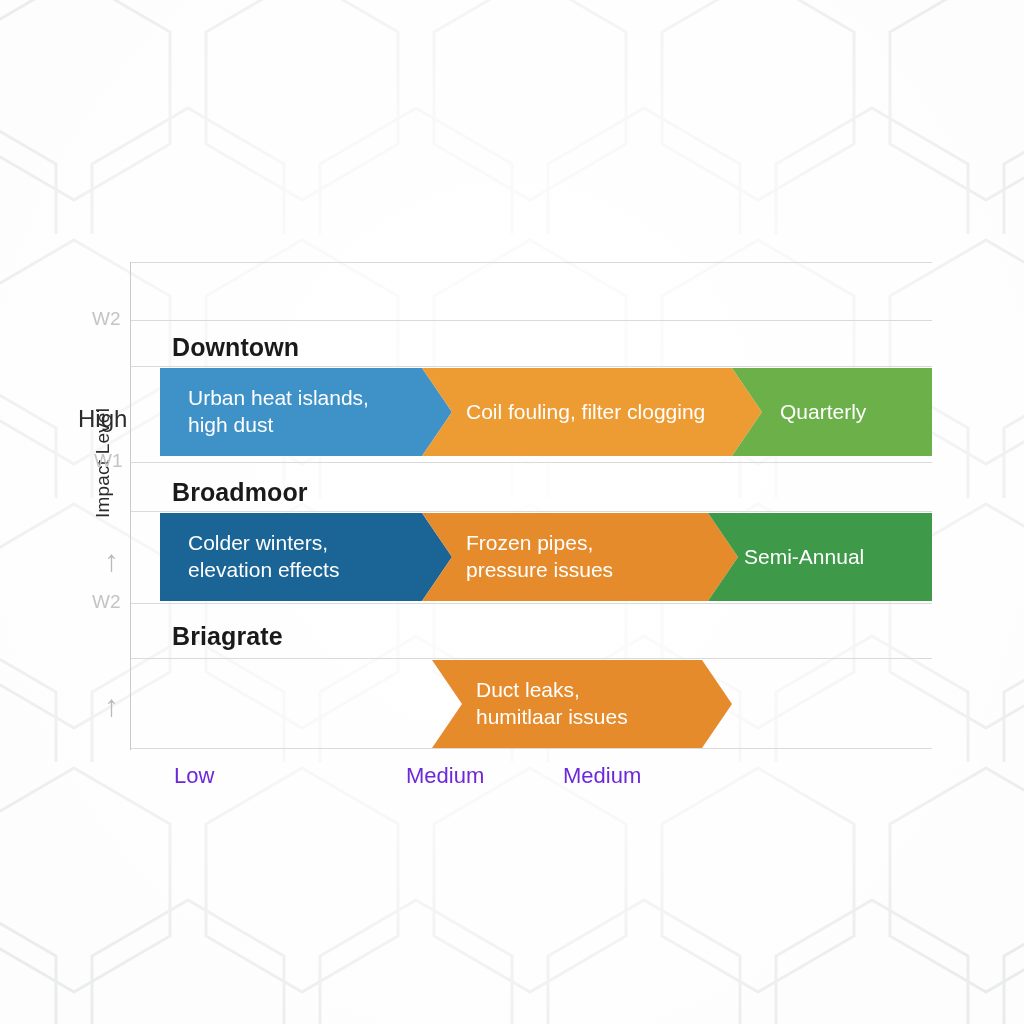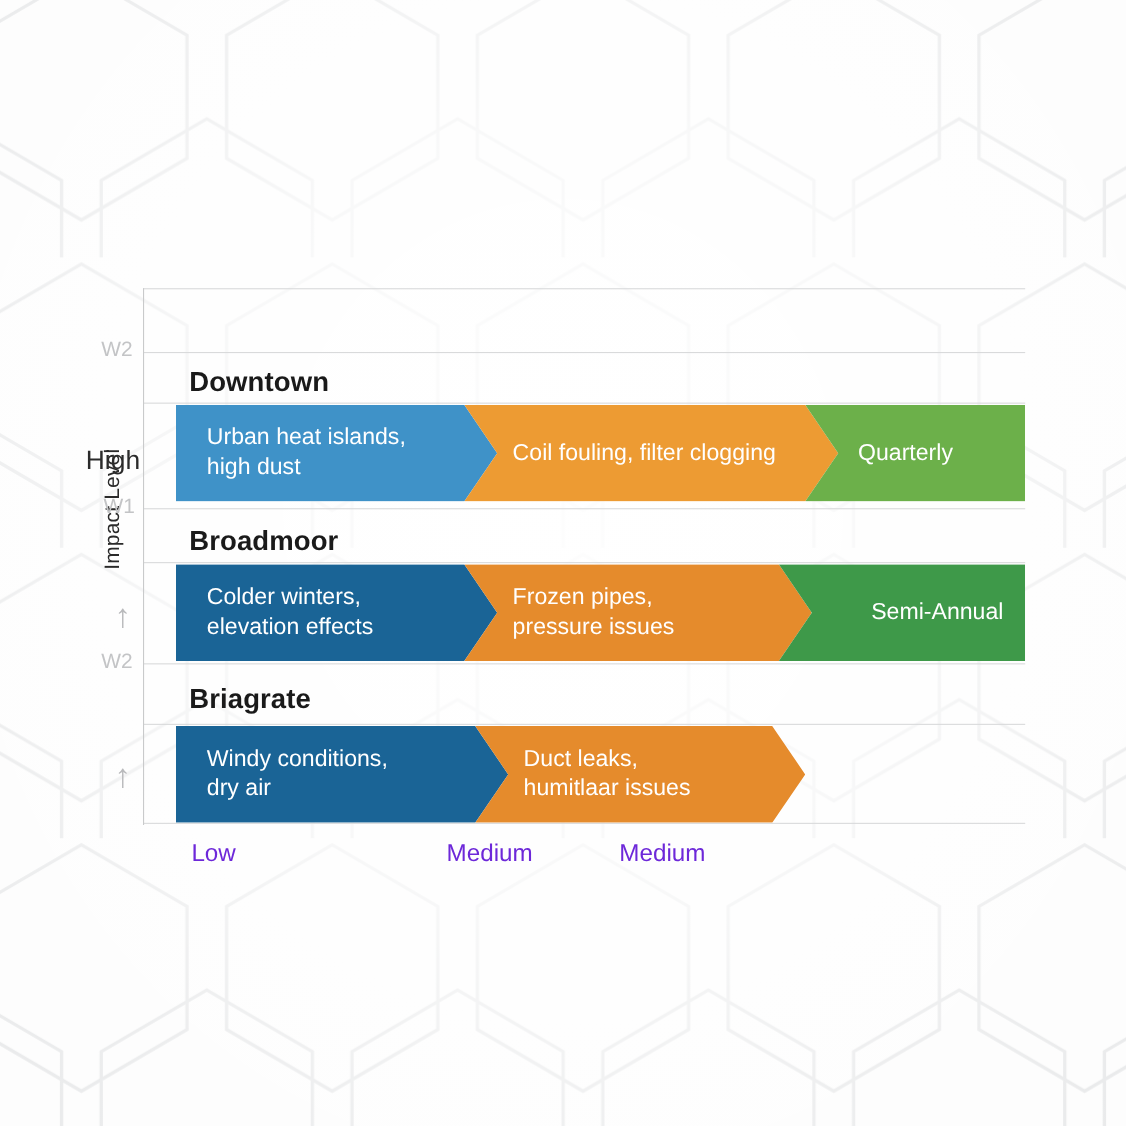--- a/index.html
+++ b/index.html
@@ -184,32 +184,27 @@
       <span class="txt" style="margin-left:28px;">Colder winters,
 elevation effects</span>
     </div>
     <div class="chev" style="left:262px; width:316px; background:#e58b2c;
                 clip-path: polygon(0 0, 286px 0, 316px 44px, 286px 88px, 0 88px, 30px 44px);">
       <span class="txt" style="margin-left:44px;">Frozen pipes,
 pressure issues</span>
     </div>
     <div class="chev" style="left:548px; width:224px; background:#3e9949;
                 clip-path: polygon(0 0, 224px 0, 224px 88px, 0 88px, 30px 44px);">
-      <span class="txt" style="margin-left:84px;">Semi-Annual</span>
+      <span class="txt" style="margin-left:36px;">Semi-Annual</span>
     </div>
   </div>
 
   <div class="row-title" style="left:172px; top:622px;">Briagrate</div>
 
   <div class="chev-row" style="top:660px;">
-    <div class="chev" style="left:0px; width:302px; background:#1a6496;
-                clip-path: polygon(0 0, 272px 0, 302px 44px, 272px 88px, 0 88px);">
-      <span class="txt" style="margin-left:28px;">Windy conditions,
-dry air</span>
-    </div>
     <div class="chev" style="left:272px; width:300px; background:#e58b2c;
                 clip-path: polygon(0 0, 270px 0, 300px 44px, 270px 88px, 0 88px, 30px 44px);">
       <span class="txt" style="margin-left:44px;">Duct leaks,
 humitlaar issues</span>
     </div>
   </div>
 
   <div class="cat-label" style="left:174px; top:763px;">Low</div>
   <div class="cat-label" style="left:406px; top:763px;">Medium</div>
   <div class="cat-label" style="left:563px; top:763px;">Medium</div>

